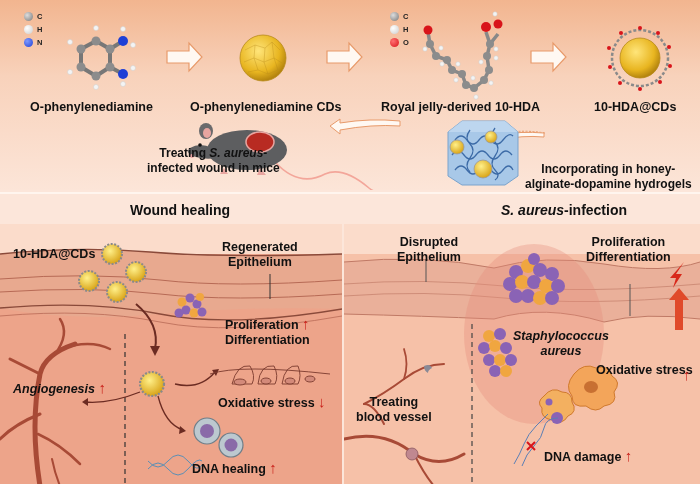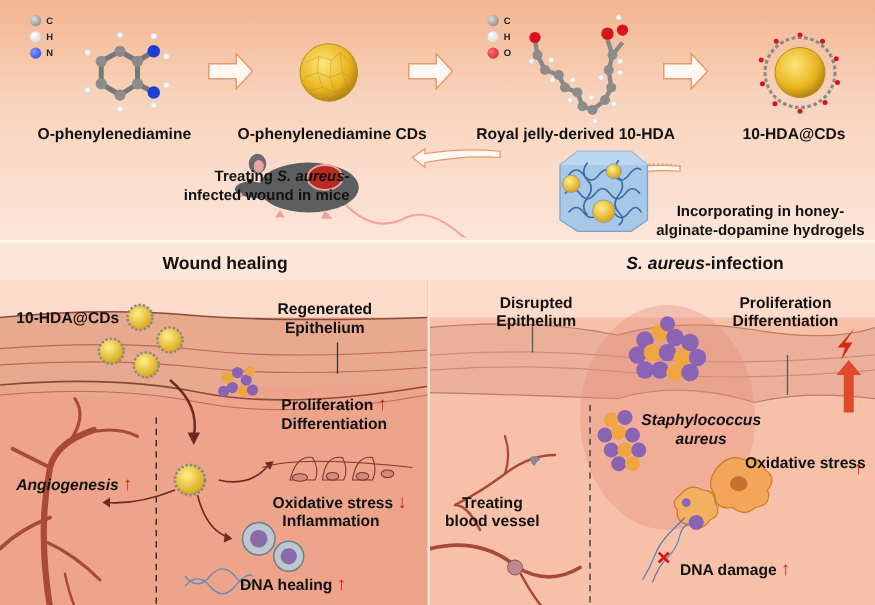--- a/index.html
+++ b/index.html
@@ -208,21 +208,21 @@
           <span class="dot" style="background:radial-gradient(circle at 35% 35%,#ff7070,#d8141a);"></span>
           <span>O</span>
         </div>
     </div>
 
     <div class="lbl" style="left:30px; top:100px;">O-phenylenediamine</div>
     <div class="lbl" style="left:190px; top:100px;">O-phenylenediamine CDs</div>
     <div class="lbl" style="left:381px; top:100px;">Royal jelly-derived 10-HDA</div>
     <div class="lbl" style="left:594px; top:100px;">10-HDA@CDs</div>
 
-    <div class="lbl lbl-sm" style="left:147px; top:134px;text-align:right;">
+    <div class="lbl lbl-sm" style="left:147px; top:146px;">
       <div><span>Treating </span><i>S. aureus</i><span>-</span></div>
       <div>infected wound in mice</div>
     </div>
     <div class="lbl lbl-sm" style="left:525px; top:162px;">
       <div>Incorporating in honey-</div>
       <div>alginate-dopamine hydrogels</div>
     </div>
   </div>
 
   <div class="bottom">
@@ -313,21 +313,20 @@
         <div>Regenerated</div>
         <div>Epithelium</div>
       </div>
       <div class="lbl" style="left:225px; top:92px; text-align:left;">
         <div><span>Proliferation</span> <span class="up">↑</span></div>
         <div>Differentiation</div>
       </div>
       <div class="lbl" style="left:13px; top:156px;font-style:italic;"><span>Angiogenesis</span> <span class="up">↑</span></div>
       <div class="lbl" style="left:218px; top:170px;">
         <div><span>Oxidative stress</span> <span class="up">↓</span></div>
-        <div style="margin-right:14px;">Inflammation</div>
       </div>
       <div class="lbl" style="left:192px; top:236px;"><span>DNA healing</span> <span class="up">↑</span></div>
     </div>
 
     <div class="panel panel-right">
       <svg width="356" height="262">
         <rect x="0" y="0" width="356" height="30" fill="#fbdccb"></rect>
         <path d="M0 38 Q80 30 150 44 Q200 30 260 40 T356 38 L356 95 Q300 88 260 98 Q200 80 150 95 Q80 92 0 90 Z" fill="#eab09a"></path>
         <path d="M0 38 Q80 30 150 44 Q200 30 260 40 T356 38" fill="none" stroke="#c07a66" stroke-width="1"></path>
         <path d="M0 60 Q80 54 160 62 T356 60" fill="none" stroke="#c88470" stroke-width="0.8"></path>

